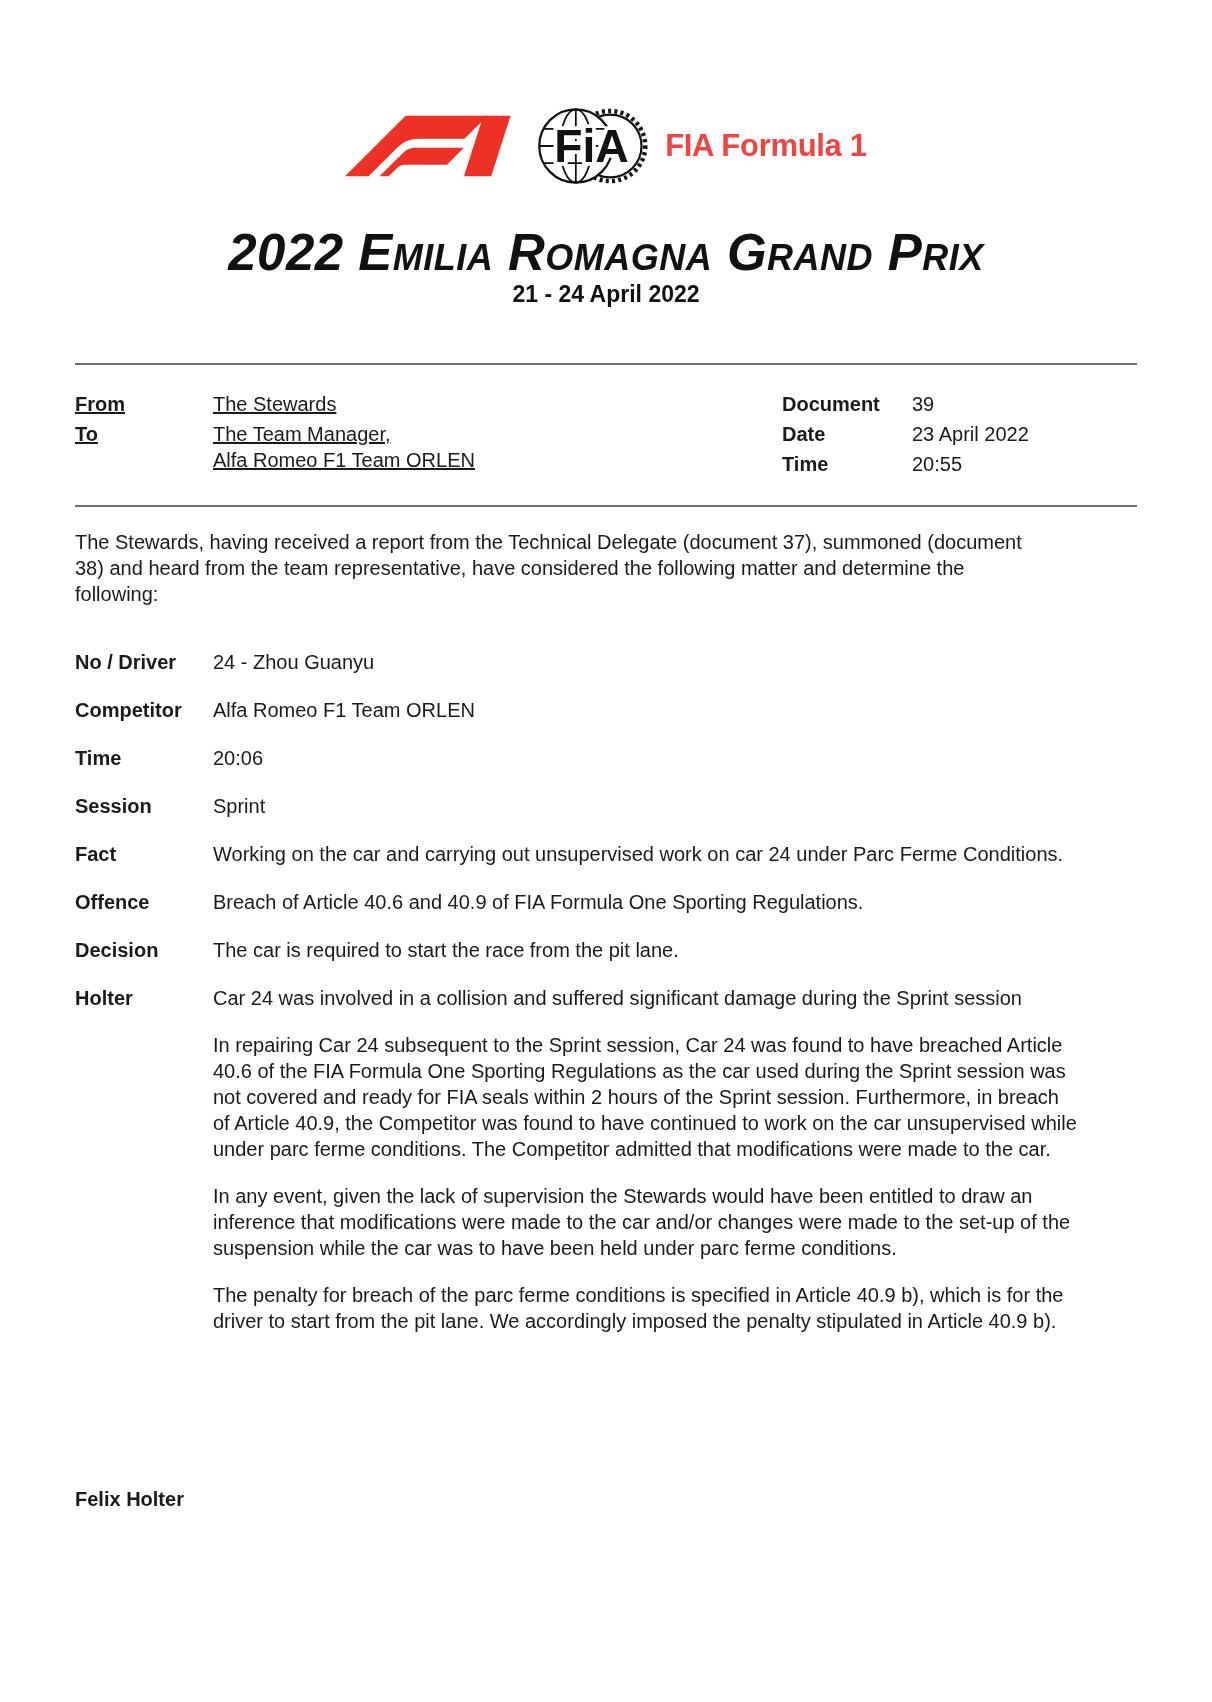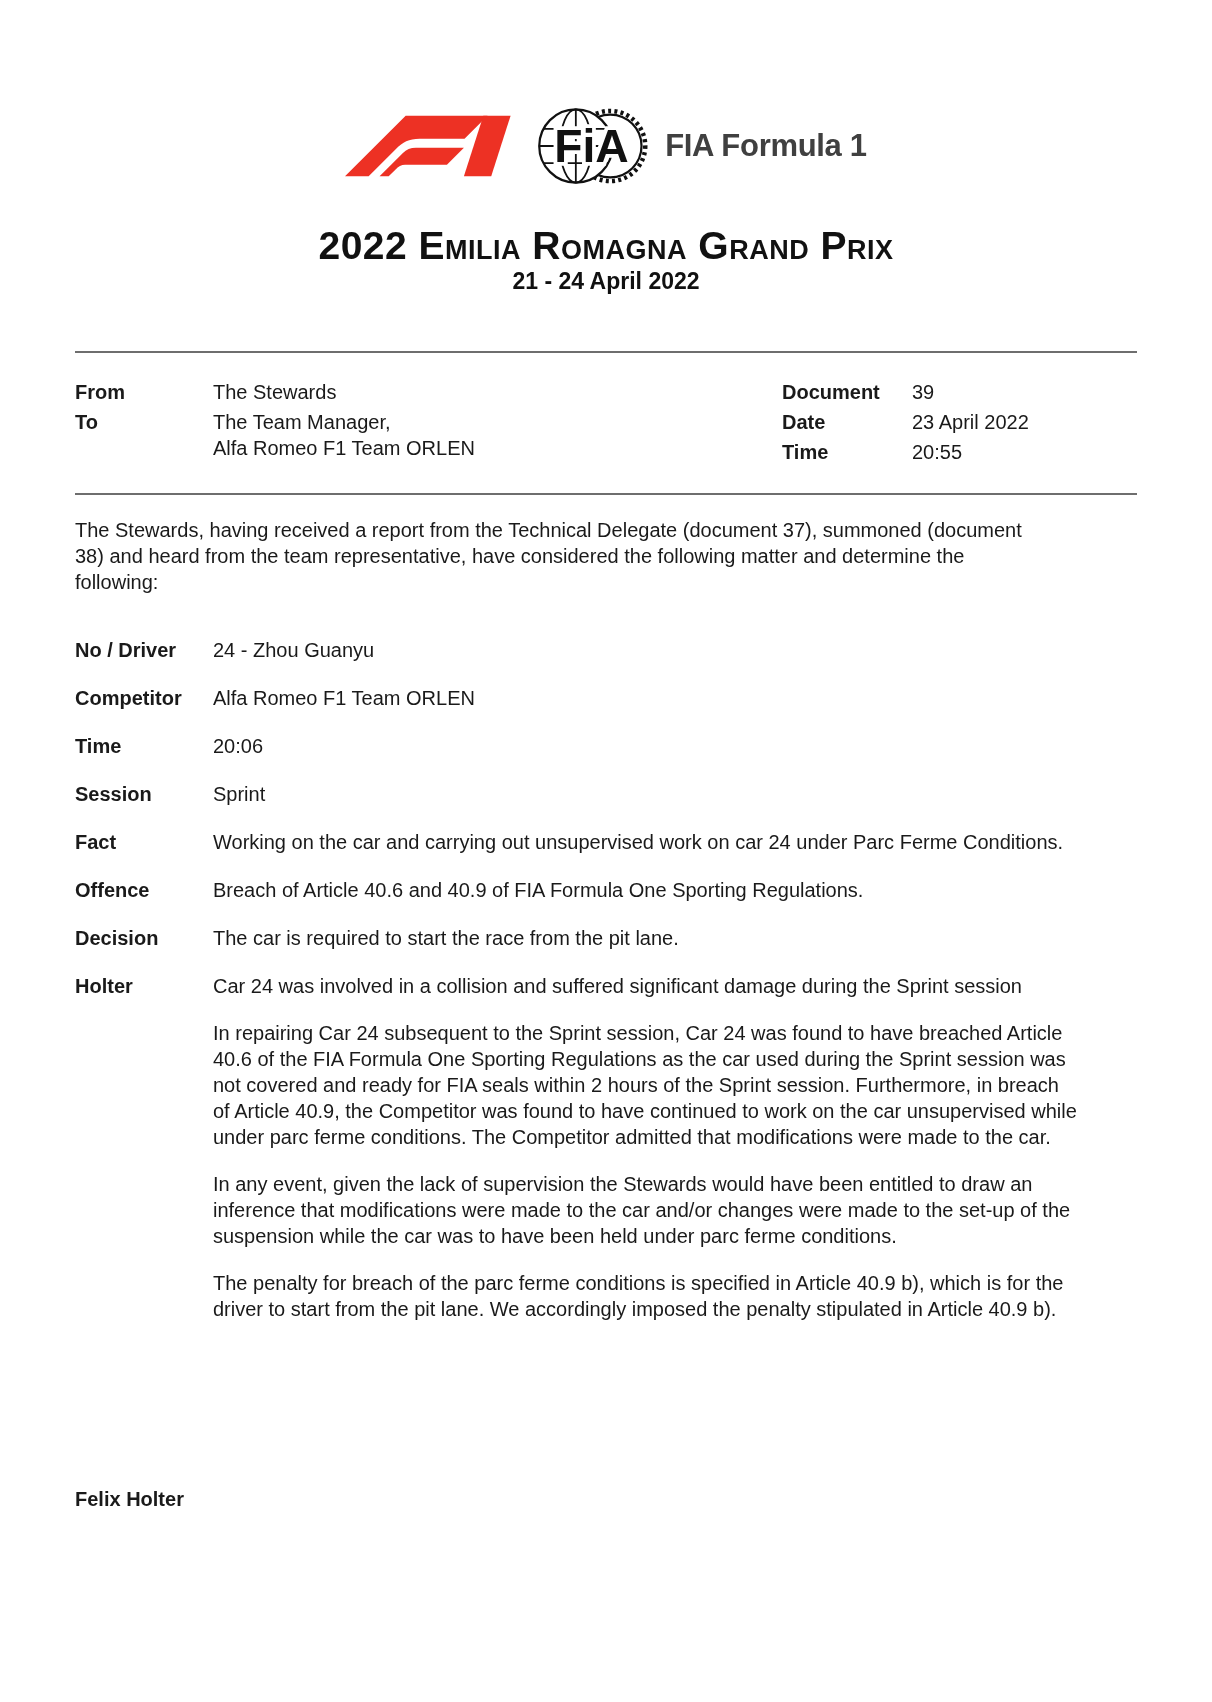--- a/index.html
+++ b/index.html
@@ -14,52 +14,53 @@
     font-size:20px;
     line-height:1.3;
   }
   
   .logo-row{
     display:flex;align-items:center;justify-content:center;
     gap:10px;height:92px;margin-bottom:34px;
   }
   .wordmark{
     font-weight:600;font-size:31px;line-height:1.04;
-    color:#404040;letter-spacing:-0.3px;margin-left:6px;
+    color:#ef4444;letter-spacing:-0.3px;margin-left:6px;
     white-space:nowrap;
   }
   .tm{font-size:13px;font-weight:700;vertical-align:-1px;margin-left:2px;}
   
   .event-title{
-    text-align:center;font-weight:700;font-size:39px;
+    text-align:center;font-weight:700;font-size:51px;
     font-variant:small-caps;letter-spacing:0.5px;color:#111;
     line-height:1.05;
+    font-style:italic;
   }
   .event-dates{
     text-align:center;font-weight:700;font-size:23px;color:#111;
   }
   
   .rule{border:0;border-top:2px solid #6e6e6e;margin:0;}
   .rule-1{margin-top:54px;}
   .rule-2{margin-top:0;}
   
   .meta{display:flex;justify-content:space-between;padding:26px 0 28px 0;}
-  .meta-left{display:grid;grid-template-columns:138px auto;align-items:start;}
+  .meta-left{display:grid;grid-template-columns:138px auto;align-items:start;text-decoration:underline;}
   .meta-right{display:grid;grid-template-columns:130px auto;row-gap:4px;align-items:start;width:355px;}
   .meta-label{font-weight:700;}
   .meta-value{font-weight:400;}
   
   .intro{margin:22px 0 0 0;max-width:952px;}
   
   .fields{margin-top:42px;}
   .frow{display:grid;grid-template-columns:138px 1fr;margin-bottom:22px;}
   .flabel{font-weight:700;}
   .fvalue{max-width:866px;}
   .reason-para{margin:0 0 21px 0;max-width:866px;}
-  .reason-para:last-child{margin-bottom:16px;}
+  .reason-para:last-child{margin-bottom:4px;}
   
   .signatures{display:flex;margin-top:148px;}
   .sig{font-weight:700;}
   .sig-left{width:488px;}
 </style>
 </head>
 <body>
 
 <div class="page">
 

